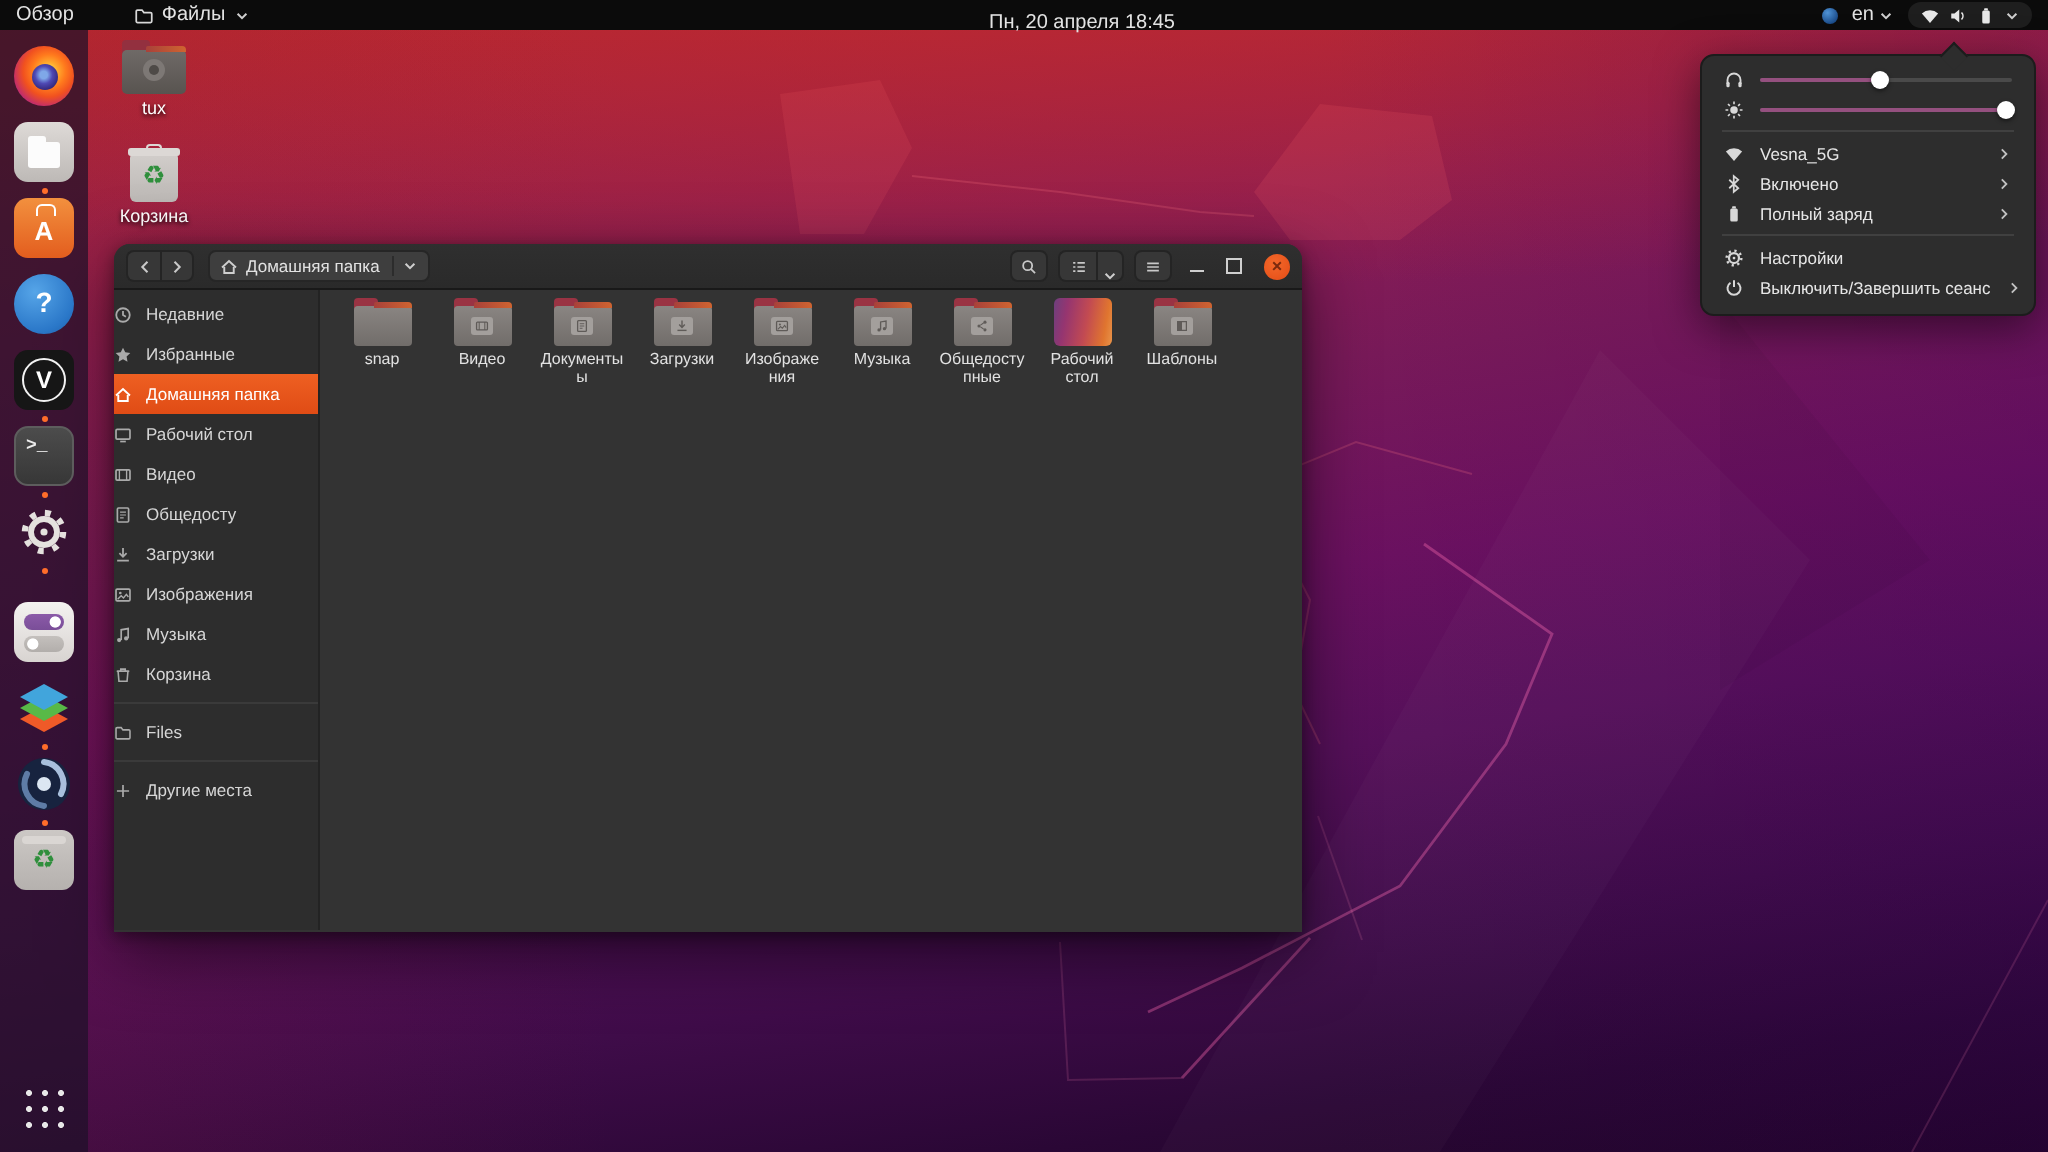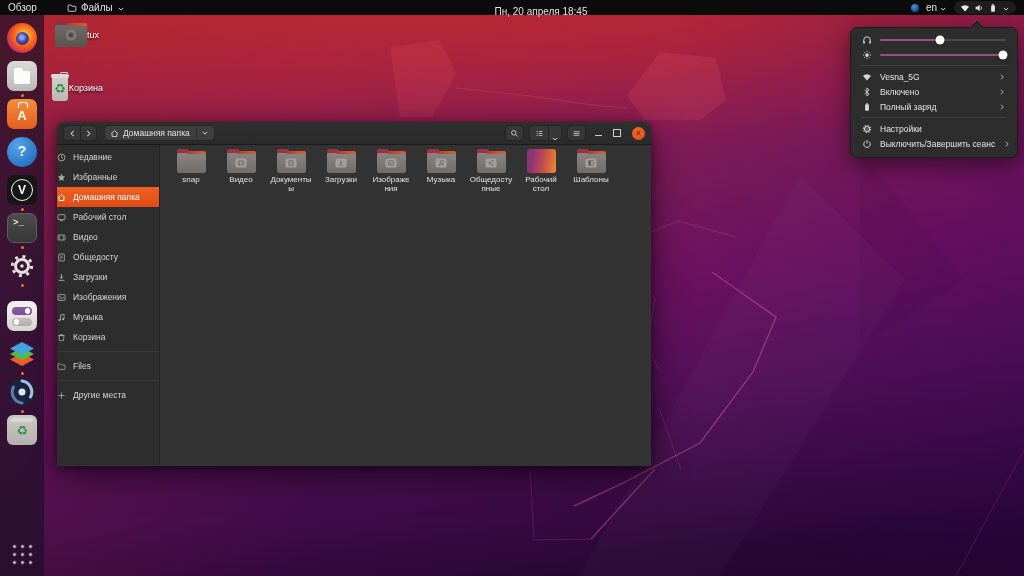--- a/index.html
+++ b/index.html
@@ -61,21 +61,21 @@
   .di-recycle { background:linear-gradient(#ccc8c5,#b5b1ae); border-radius:6px; }
   .di-recycle:before { content:""; position:absolute; left:4px; right:4px; top:3px; height:4px; background:#dad6d3; border-radius:2px; }
   .di-recycle:after { content:"♻"; position:absolute; left:0; right:0; top:8px; text-align:center; color:#2f8f3c; font-size:13px; font-family:"DejaVu Sans",sans-serif; }
   .dock-gap { height:12px; flex:none; }
   .dock-spacer { flex:1; }
   .show-apps { width:24px; height:24px; margin-bottom:10px;
     background-image:radial-gradient(circle, #e8e8e8 1.3px, transparent 1.7px);
     background-size:8px 8px; background-position:0.5px 0.5px; }
 
   
-  .desk-icon { position:absolute; width:52px; display:flex; flex-direction:row; align-items:center; z-index:5;justify-content:center; }
+  .desk-icon { position:absolute; width:52px; display:flex; flex-direction:column; align-items:center; z-index:5; }
   .desk-icon .lbl { margin-top:2px; font-size:9px; color:#fff; text-shadow:0 1px 2px rgba(0,0,0,.9); }
   .dfold { position:relative; width:32px; height:27px; }
   .dfold .tab { position:absolute; left:0; top:0; width:14px; height:7px; border-radius:2px 2px 0 0; background:#93303f; }
   .dfold .strip { position:absolute; left:12px; right:0; top:2.5px; height:3px; border-radius:1px 2px 0 0; background:linear-gradient(90deg,#a8413a,#cf6430); }
   .dfold .bodyy { position:absolute; left:0; right:0; top:5px; bottom:0; border-radius:2.5px; background:linear-gradient(#6f6a67,#585450); }
   .dfold .emb { position:absolute; left:50%; top:55%; transform:translate(-50%,-50%); width:11px; height:11px; border-radius:50%; background:#7d7875; }
   .dfold .emb:after { content:""; position:absolute; inset:3px; border-radius:50%; background:#4e4a47; }
   .dtrash { position:relative; width:26px; height:29px; }
   .dtrash .can { position:absolute; left:1px; right:1px; top:4px; bottom:0; background:linear-gradient(#d2cecb,#bcb8b5); border-radius:3px; }
   .dtrash .lid { position:absolute; left:0; right:0; top:2px; height:4px; background:#dcd8d5; border-radius:1.5px; }

